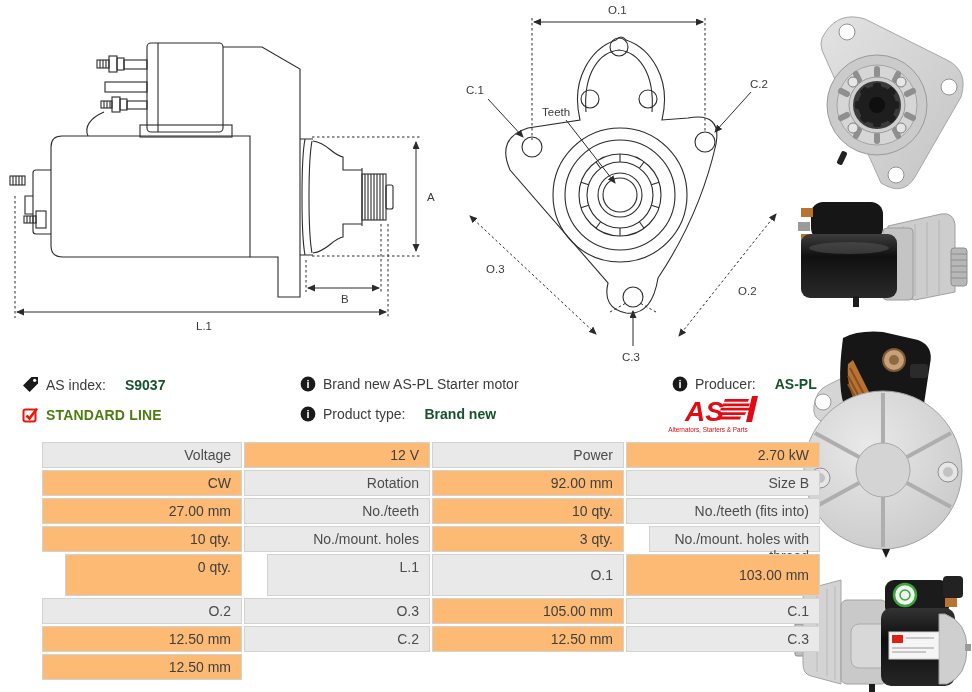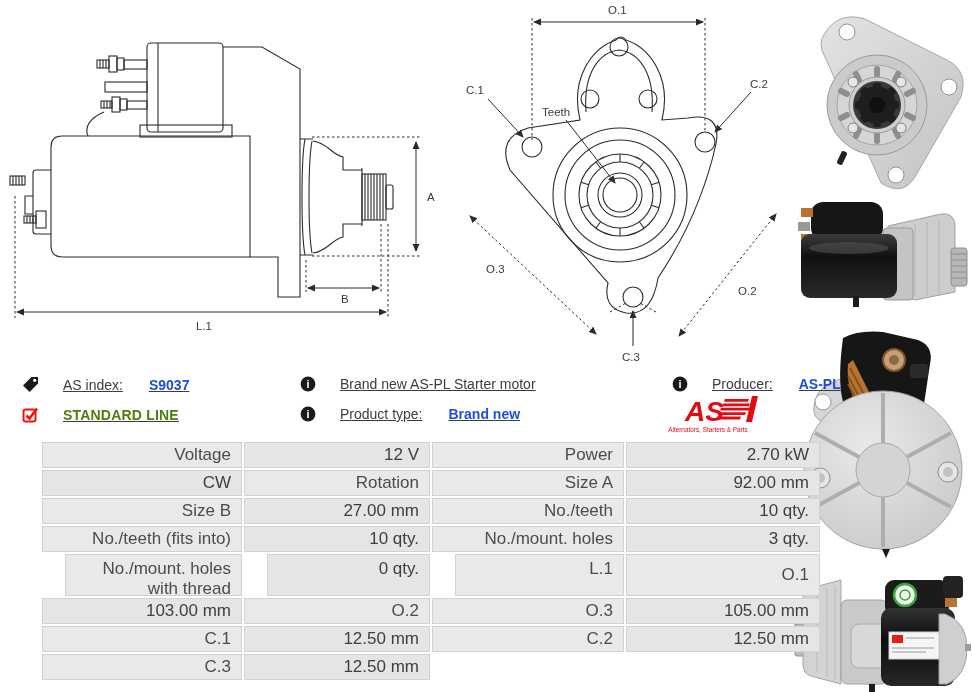--- a/index.html
+++ b/index.html
@@ -1,33 +1,33 @@
 <!DOCTYPE html>
 <html><head>
 <meta charset="utf-8">
 <style>
   html,body{margin:0;padding:0;background:#fff;}
   #canvas{position:relative;width:972px;height:692px;background:#fff;overflow:hidden;
           font-family:"Liberation Sans",sans-serif;color:#3c3c3c;}
   svg text{font-family:"Liberation Sans",sans-serif;}
   .abs{position:absolute;}
   
-  .inforow{position:absolute;display:flex;align-items:center;gap:24px;font-size:14px;color:#3c3c3c;white-space:nowrap;text-decoration:underline;}
-  .inforow b{color:#1d4ed8;margin-left:2px;}
+  .inforow{position:absolute;display:flex;align-items:center;gap:7px;font-size:14px;color:#3c3c3c;white-space:nowrap;}
+  .inforow b{color:#14532d;margin-left:12px;}
   .redline{color:#4d7c0f;font-weight:bold;letter-spacing:.2px;}
   .icn{display:inline-flex;flex:0 0 auto;}
   
   .spec-table{position:absolute;left:10px;top:442px;width:778px;display:grid;
     grid-template-columns:200px 186px 192px 194px;
     grid-template-rows:26px 26px 26px 26px 42px 26px 26px 26px;
-    gap:2px;font-size:17px;padding-left:32px;}
+    gap:2px;font-size:14px;padding-left:32px;}
   .cell{display:flex;align-items:center;justify-content:flex-end;padding:0 10px;
     border:1px solid #d2d2d2;box-sizing:border-box;text-align:right;line-height:1.2;}
   .lbl{background:#e9e9e9;color:#4c4c4c;}
-  .val{background:#e5e5e5;color:#3f3f3f;}
+  .val{background:#fdba74;color:#3f3f3f;}
   .top{align-items:flex-start;padding-top:4px;margin-left:23px;}
   .logo-wrap{position:absolute;left:657px;top:393px;width:102px;}
 </style>
 </head>
 <body>
 
 <div id="canvas">
 
   <svg class="abs" style="left:0;top:0" width="450" height="362" viewBox="0 0 450 362">
     <defs>
@@ -351,21 +351,20 @@
   </div>
 
   <div class="spec-table">
     <div class="cell lbl">Voltage</div>
     <div class="cell val">12 V</div>
     <div class="cell lbl">Power</div>
     <div class="cell val">2.70 kW</div>
 
     <div class="cell val">CW</div>
     <div class="cell lbl">Rotation</div>
-    <div class="cell lbl">Size A</div>
     <div class="cell val">92.00 mm</div>
 
     <div class="cell lbl">Size B</div>
     <div class="cell val">27.00 mm</div>
     <div class="cell lbl">No./teeth</div>
     <div class="cell val">10 qty.</div>
 
     <div class="cell lbl">No./teeth (fits into)</div>
     <div class="cell val">10 qty.</div>
     <div class="cell lbl">No./mount. holes</div>

